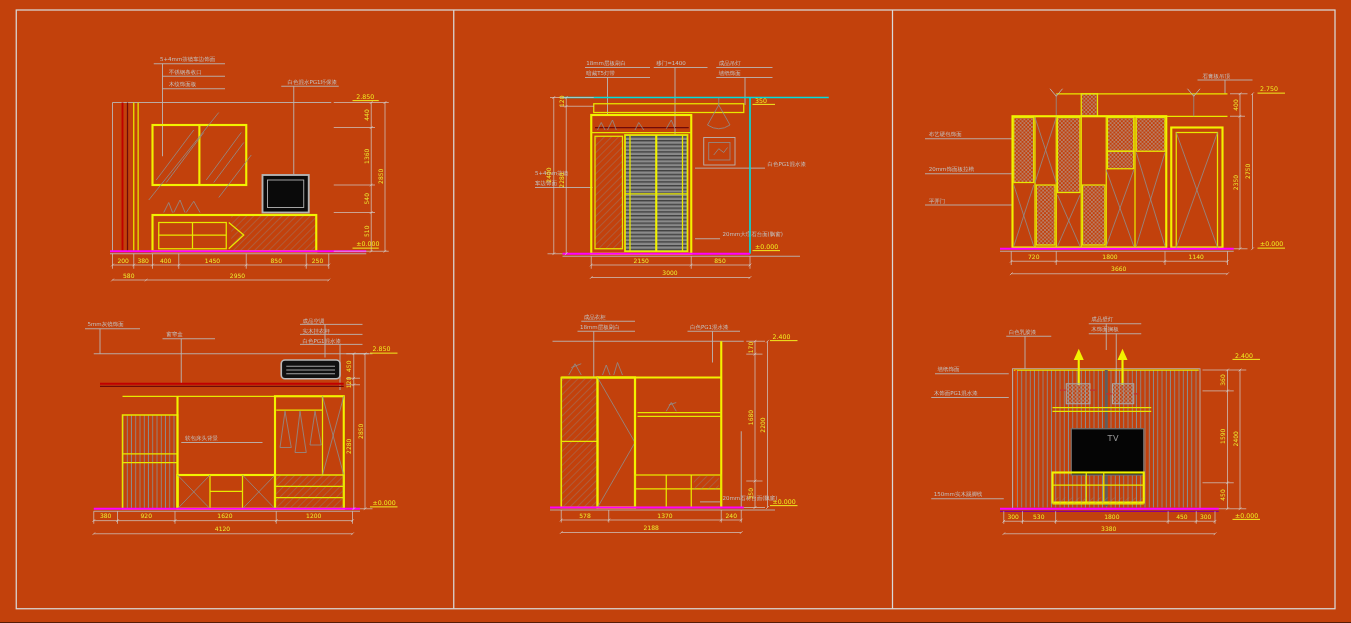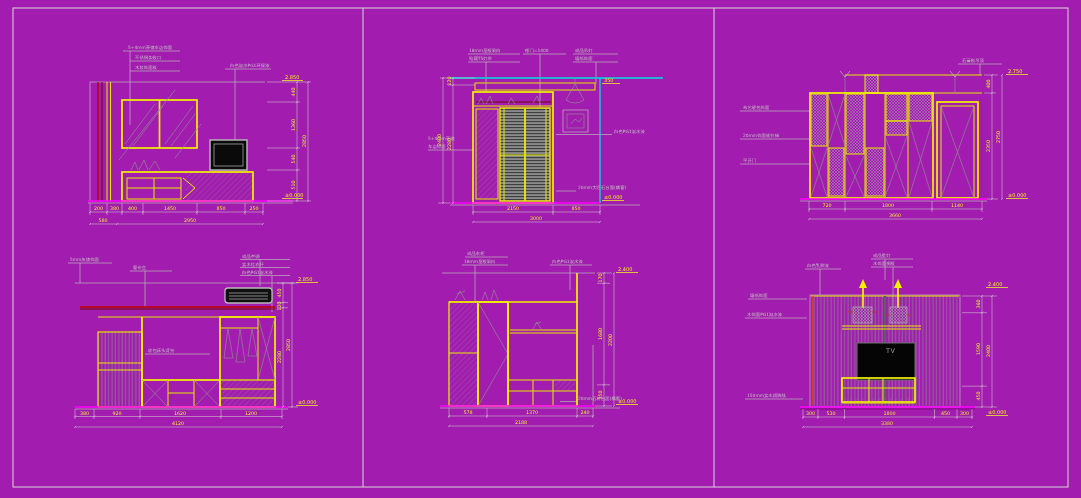--- a/index.html
+++ b/index.html
@@ -1,16 +1,16 @@
 <!DOCTYPE html>
 <html><head>
 <meta charset="utf-8">
 <style>
   html,body{margin:0;padding:0;background:#000;}
-  .stage{position:relative;width:1081px;height:498px;background:#a21caf;overflow:hidden;
+  .stage{position:relative;width:1081px;height:498px;background:#c2410c;overflow:hidden;
          font-family:"DejaVu Sans",sans-serif;}
   svg{display:block}
   .w{stroke:#b9b9b9;stroke-width:.7;fill:none}
   .w2{stroke:#d9d9d9;stroke-width:1;fill:none}
   .g{stroke:#8f8f8f;stroke-width:.65;fill:none}
   .y{stroke:#f2f200;stroke-width:1.7;fill:none}
   .y1{stroke:#e8e800;stroke-width:1;fill:none}
   .mag{stroke:#ff00ff;stroke-width:1.5;fill:none}
   .mag2{stroke:#8a008a;stroke-width:1;fill:none}
   .cyan{stroke:#00dede;stroke-width:1.3;fill:none}

